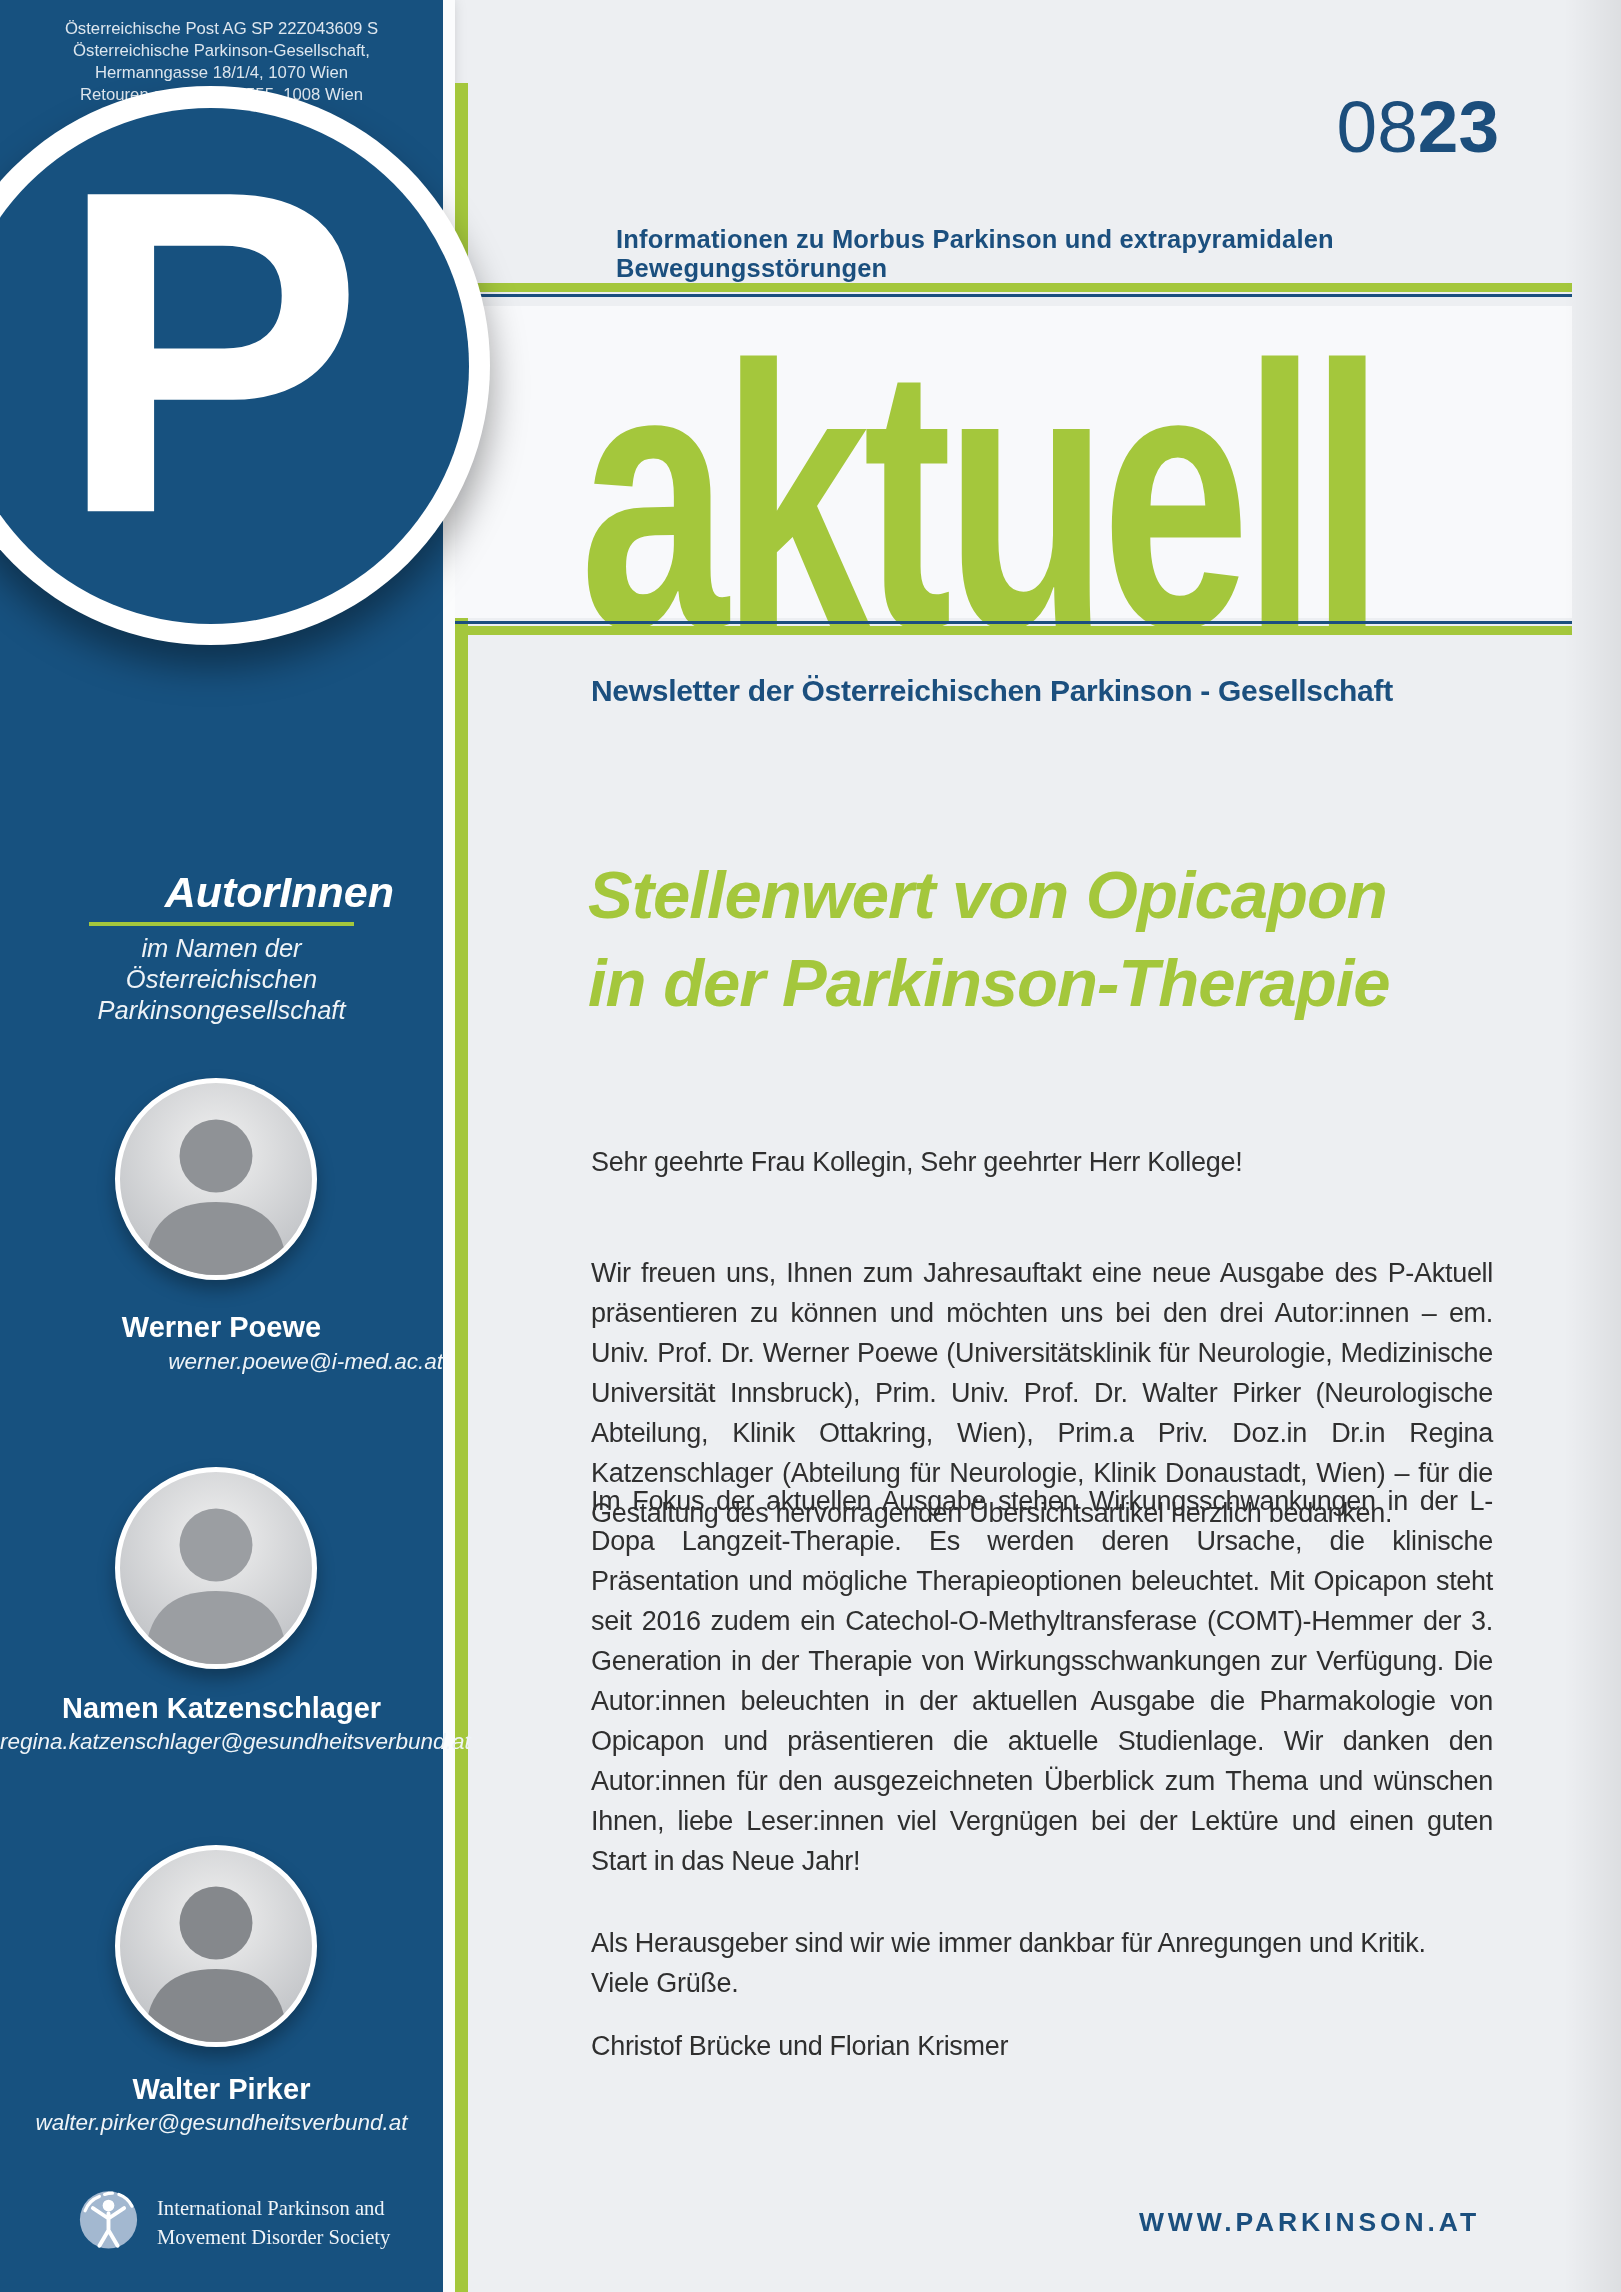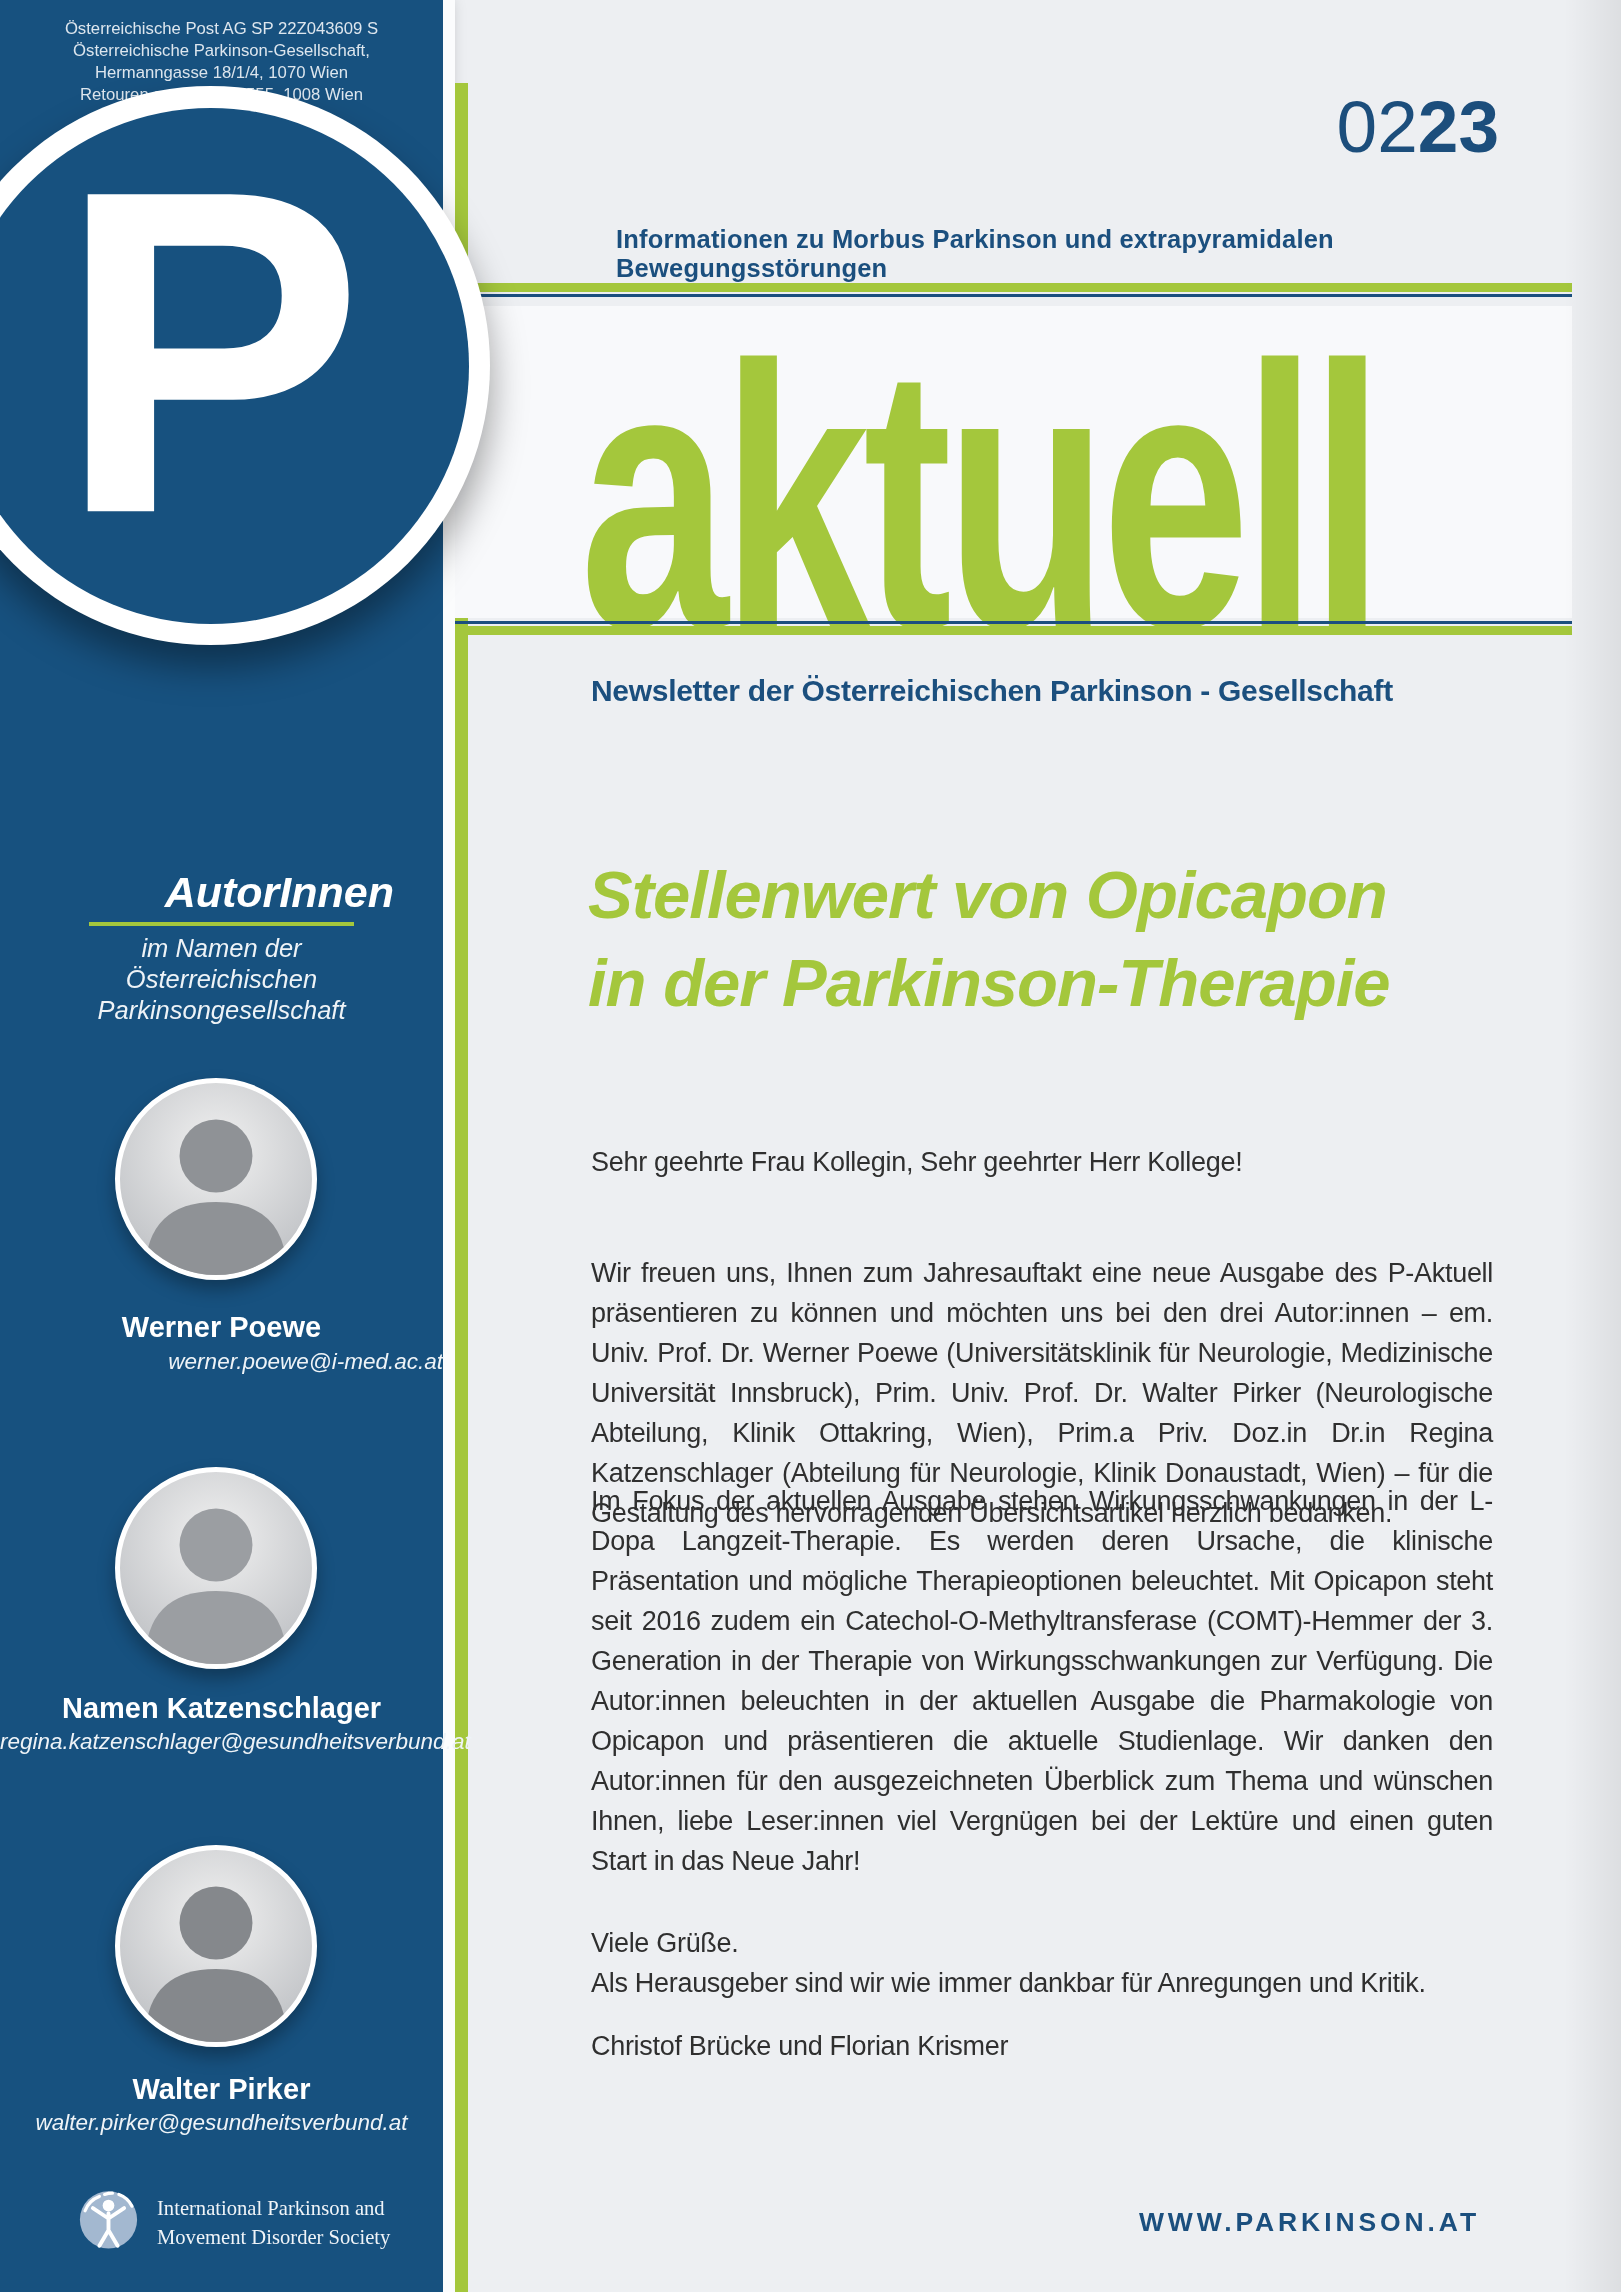--- a/index.html
+++ b/index.html
@@ -155,21 +155,21 @@
   <div class="white-gap"></div>
   <div class="green-stripe"></div>
 
   <div class="postal">
     <div>Österreichische Post AG SP 22Z043609 S</div>
     <div>Österreichische Parkinson-Gesellschaft,</div>
     <div>Hermanngasse 18/1/4, 1070 Wien</div>
     <div>Retouren an Postfach 555, 1008 Wien</div>
   </div>
 
-  <div class="issue"><span class="light">02</span><span class="bold">23</span></div>
+  <div class="issue"><span class="light">08</span><span class="bold">23</span></div>
 
   <div class="tagline">Informationen zu Morbus Parkinson und extrapyramidalen Bewegungsstörungen</div>
 
   <div class="rule rule-top-green"></div>
   <div class="rule rule-top-blue"></div>
 
   <div class="white-band">
     <div class="logo-word">aktuell</div>
   </div>
 
@@ -235,22 +235,22 @@
     <div>Stellenwert von Opicapon</div>
     <div>in der Parkinson-Therapie</div>
   </div>
 
   <div class="salutation">Sehr geehrte Frau Kollegin, Sehr geehrter Herr Kollege!</div>
 
   <div class="para para-1">Wir freuen uns, Ihnen zum Jahresauftakt eine neue Ausgabe des P-Aktuell präsentieren zu können und möchten uns bei den drei Autor:innen – em. Univ. Prof. Dr. Werner Poewe (Universitätsklinik für Neurologie, Medizinische Universität Innsbruck), Prim. Univ. Prof. Dr. Walter Pirker (Neurologische Abteilung, Klinik Ottakring, Wien), Prim.a Priv. Doz.in Dr.in Regina Katzenschlager (Abteilung für Neurologie, Klinik Donaustadt, Wien) – für die Gestaltung des hervorragenden Übersichtsartikel herzlich bedanken.</div>
   <div class="para para-2">Im Fokus der aktuellen Ausgabe stehen Wirkungsschwankungen in der L-Dopa Langzeit-Therapie. Es werden deren Ursache, die klinische Präsentation und mögliche Therapieoptionen beleuchtet. Mit Opicapon steht seit 2016 zudem ein Catechol-O-Methyltransferase (COMT)-Hemmer der 3. Generation in der Therapie von Wirkungsschwankungen zur Verfügung. Die Autor:innen beleuchten in der aktuellen Ausgabe die Pharmakologie von Opicapon und präsentieren die aktuelle Studienlage. Wir danken den Autor:innen für den ausgezeichneten Überblick zum Thema und wünschen Ihnen, liebe Leser:innen viel Vergnügen bei der Lektüre und einen guten Start in das Neue Jahr!</div>
 
   <div class="closing">
+    <div>Als Herausgeber sind wir wie immer dankbar für Anregungen und Kritik.</div>
     <div>Viele Grüße.</div>
-    <div>Als Herausgeber sind wir wie immer dankbar für Anregungen und Kritik.</div>
   </div>
 
   <div class="signature">Christof Brücke und Florian Krismer</div>
 
   <a class="website" href="#">WWW.PARKINSON.AT</a>
 
   <div class="edge-shade"></div>
 </div>
 
 

